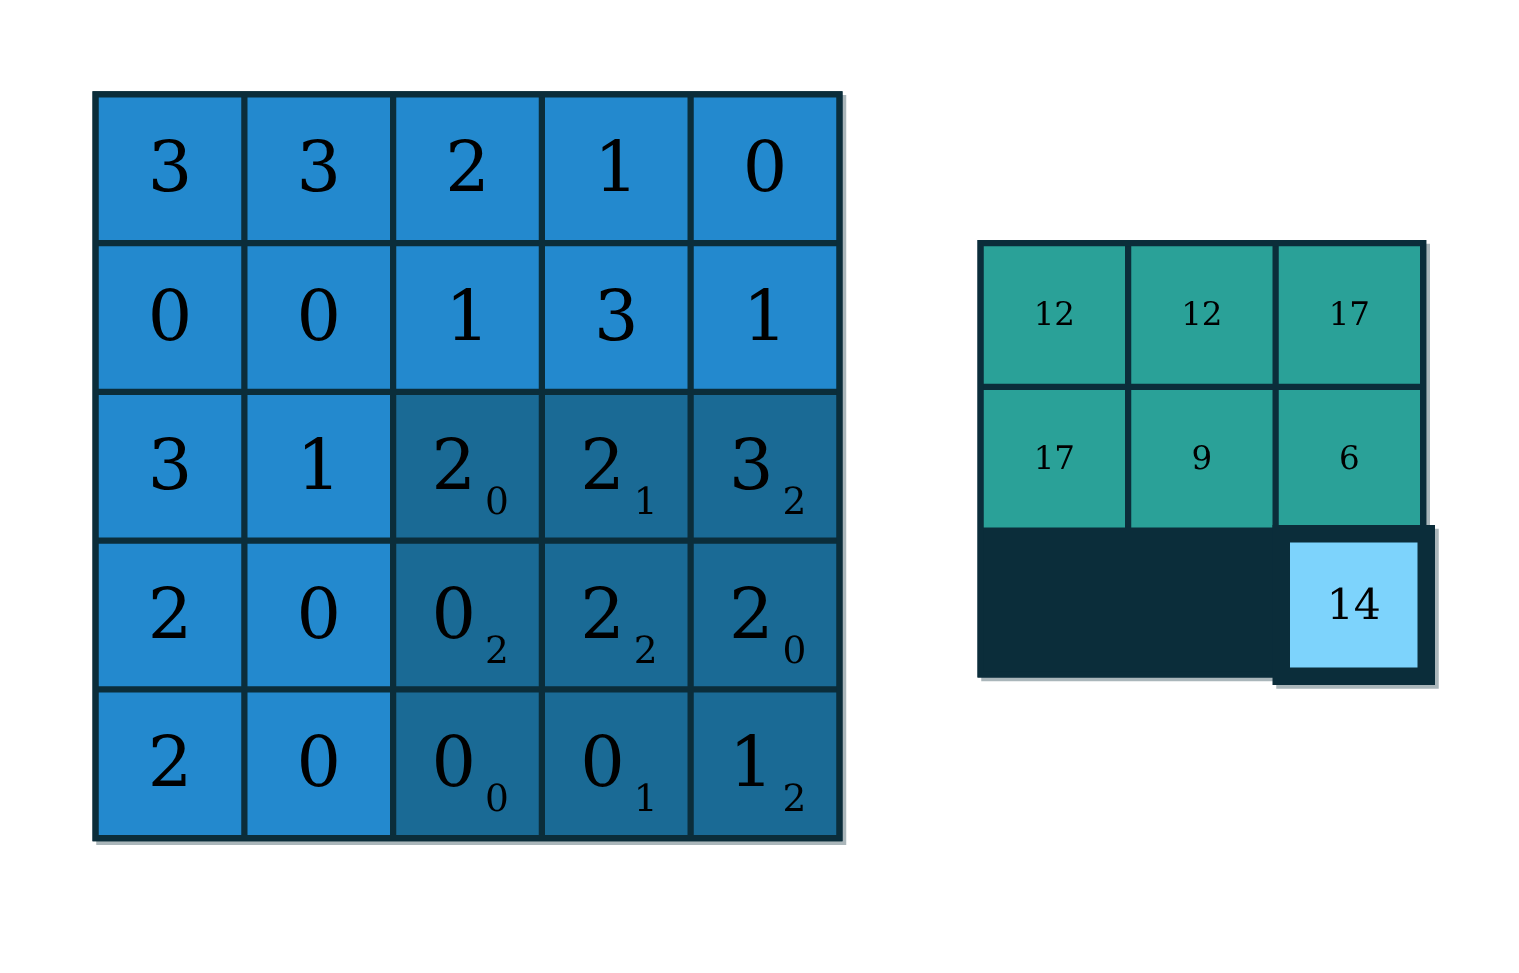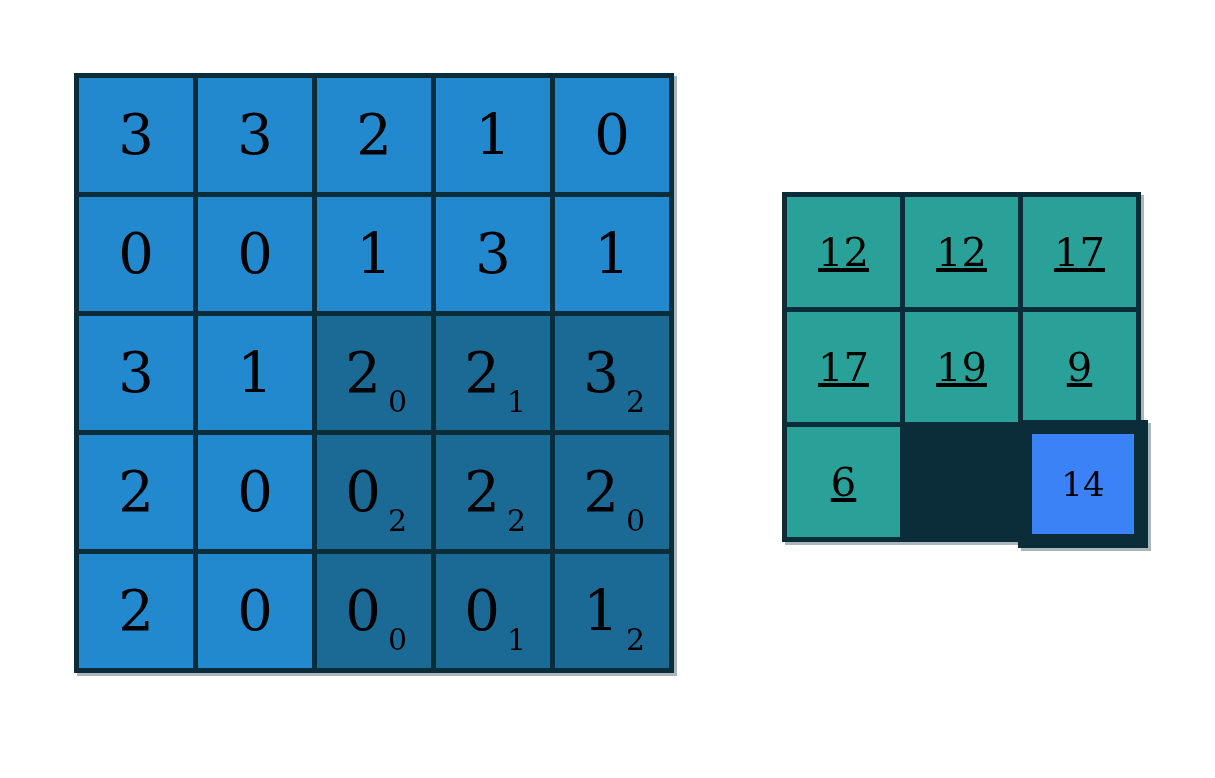--- a/index.html
+++ b/index.html
@@ -61,38 +61,38 @@
     transform: translate(14px, 14px);
     color: #000000;
   }
 
   
   #right-grid-wrap { left: 782px; top: 192px; }
   #right-grid {
     grid-template-columns: repeat(3, 113px);
     grid-template-rows: repeat(3, 110px);
   }
-  #right-grid .cell { font-size: 40px; background: #2aa198; text-decoration: underline; }
+  #right-grid .cell { font-size: 26px; background: #2aa198; }
 
   
   #highlight-box {
     position: absolute;
     left: 1018px;
     top: 420px;
     width: 130px;
     height: 128px;
     background: #0b2d3a;
     box-sizing: border-box;
     padding: 14px;
     box-shadow: 3px 3px 0 0 rgba(11,45,58,0.35);
   }
   #highlight-box .cell {
     width: 100%;
     height: 100%;
-    background: #3b82f6;
+    background: #7dd3fc;
     font-size: 34px;
   }
 </style>
 </head>
 <body>
 
 <div class="grid-wrap" id="left-grid-wrap">
   <div class="grid" id="left-grid">
       <div class="cell shade-light">
         <span class="val">3</span>
@@ -187,23 +187,20 @@
         <span class="val">12</span>
       </div>
       <div class="cell">
         <span class="val">12</span>
       </div>
       <div class="cell">
         <span class="val">17</span>
       </div>
       <div class="cell">
         <span class="val">17</span>
-      </div>
-      <div class="cell">
-        <span class="val">19</span>
       </div>
       <div class="cell">
         <span class="val">9</span>
       </div>
       <div class="cell">
         <span class="val">6</span>
       </div>
       <div class="cell" style="visibility: hidden;">
         <span class="val">14</span>
       </div>

